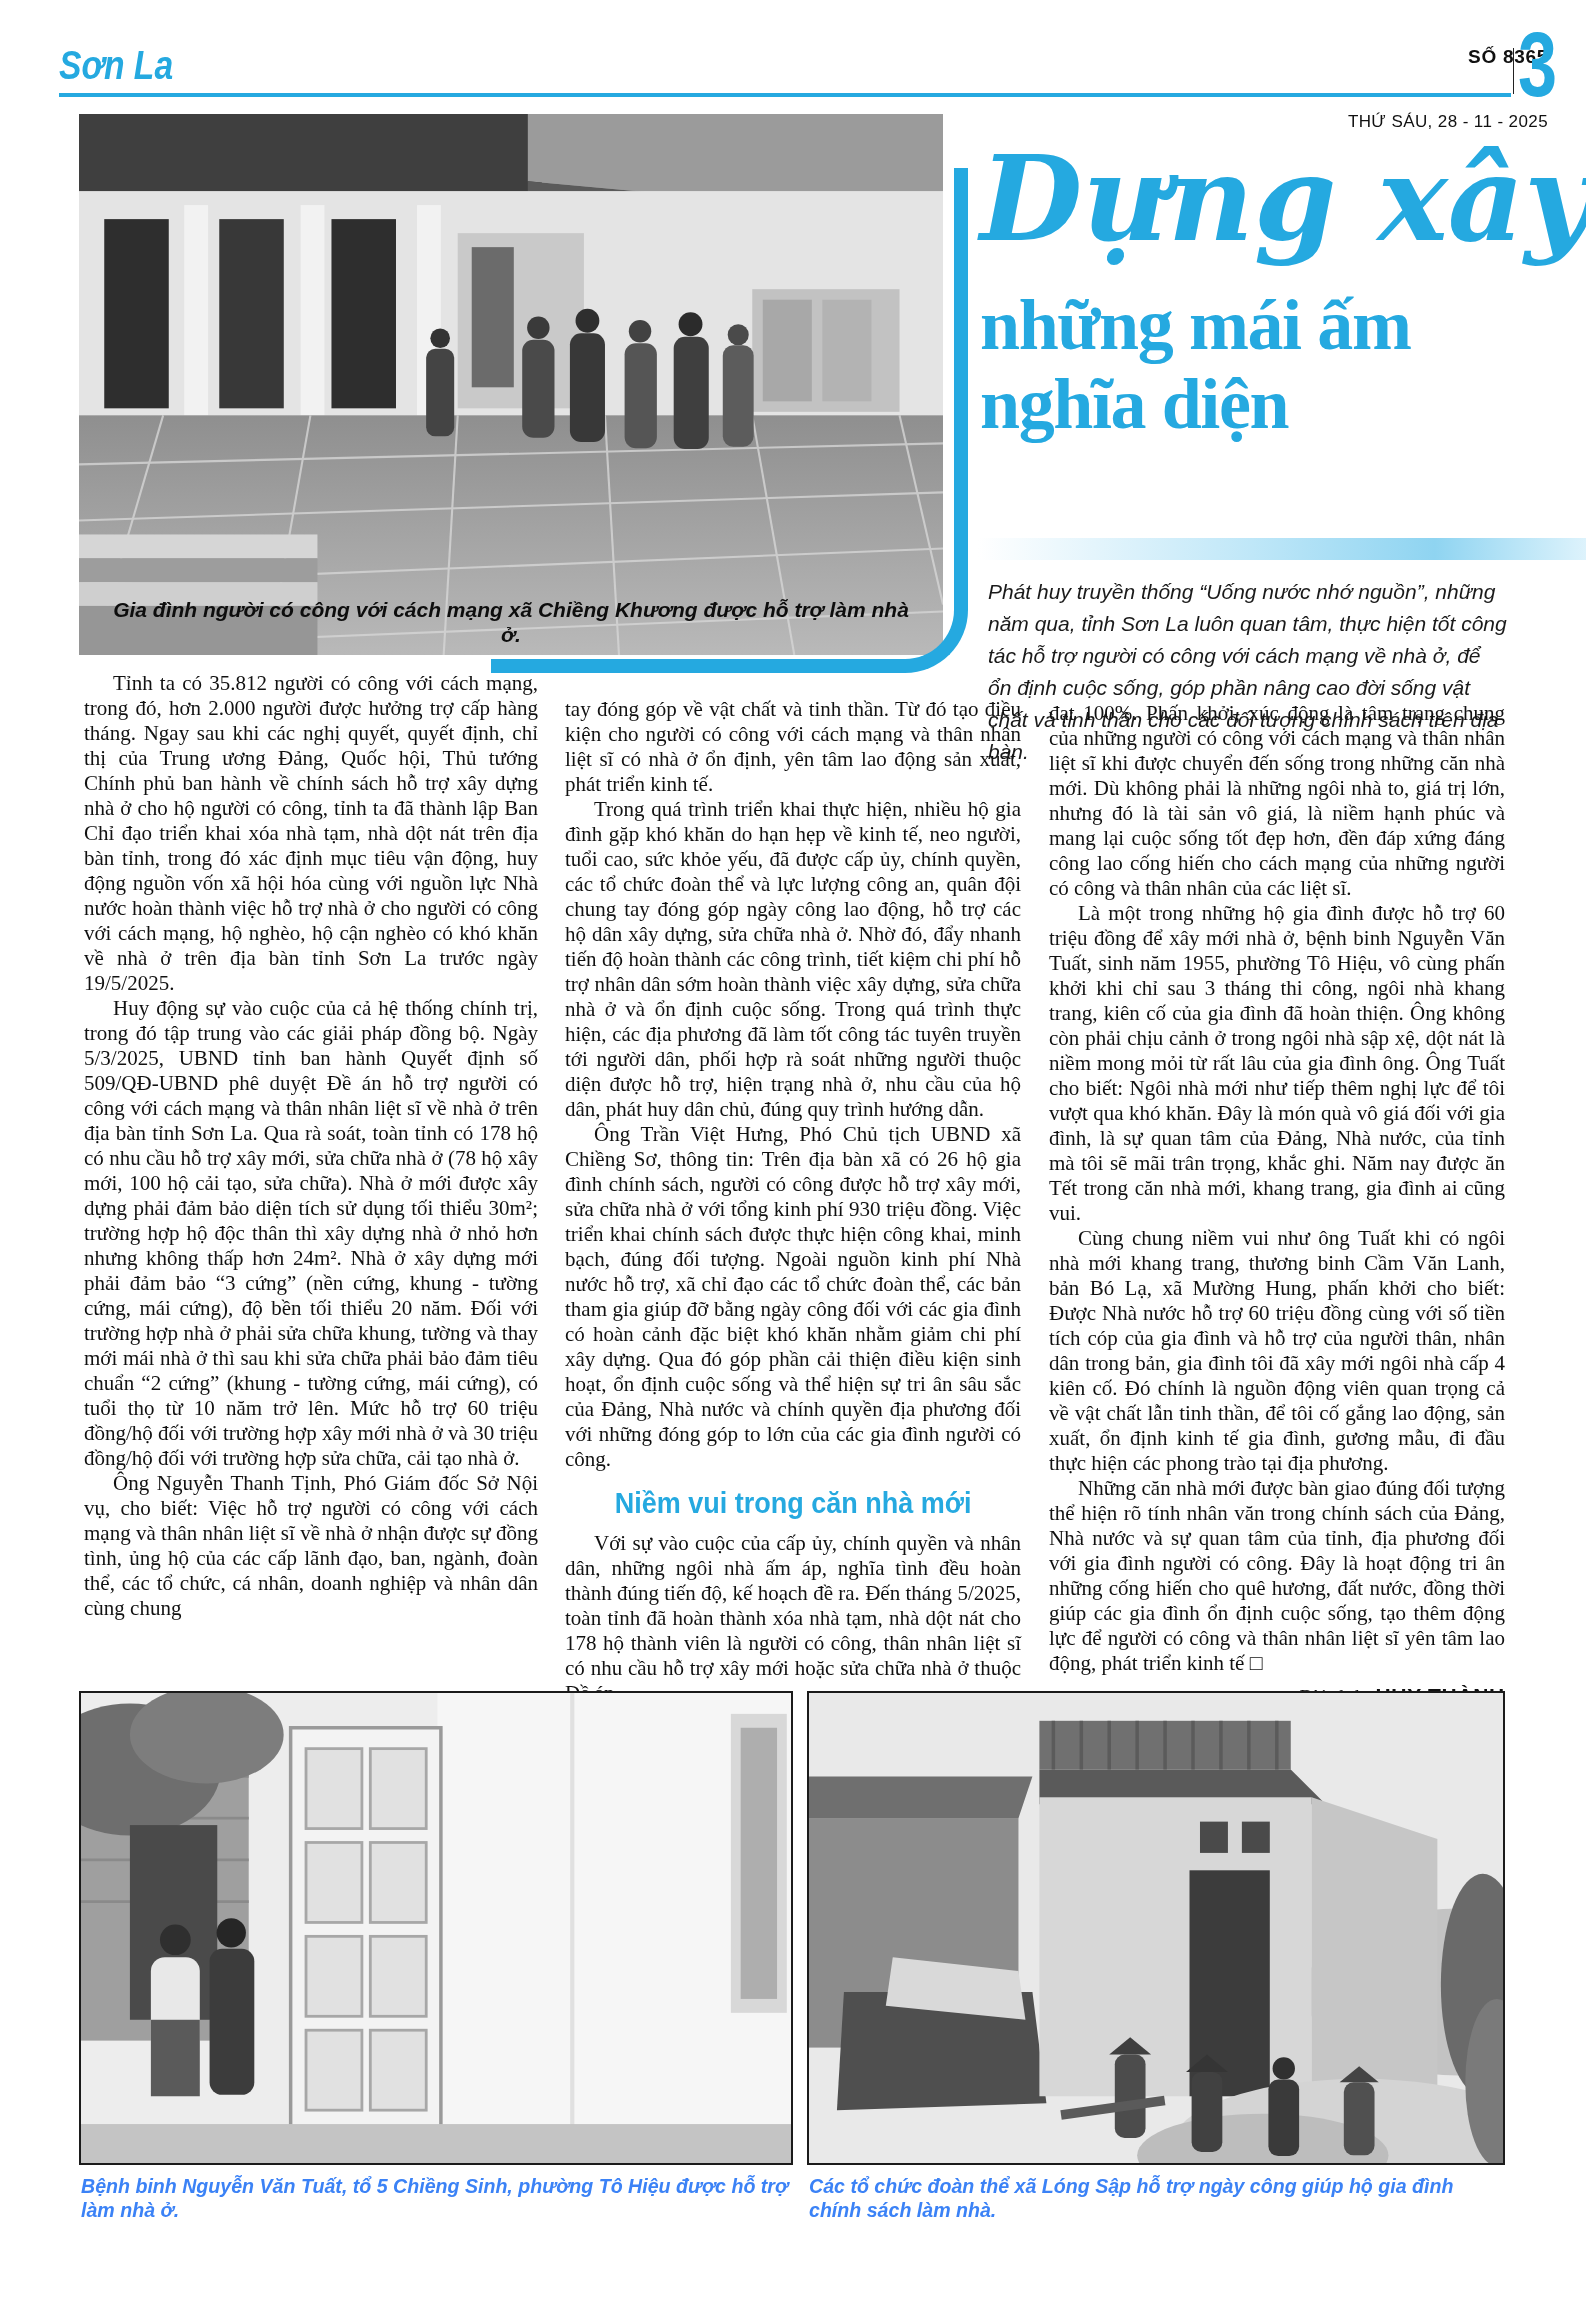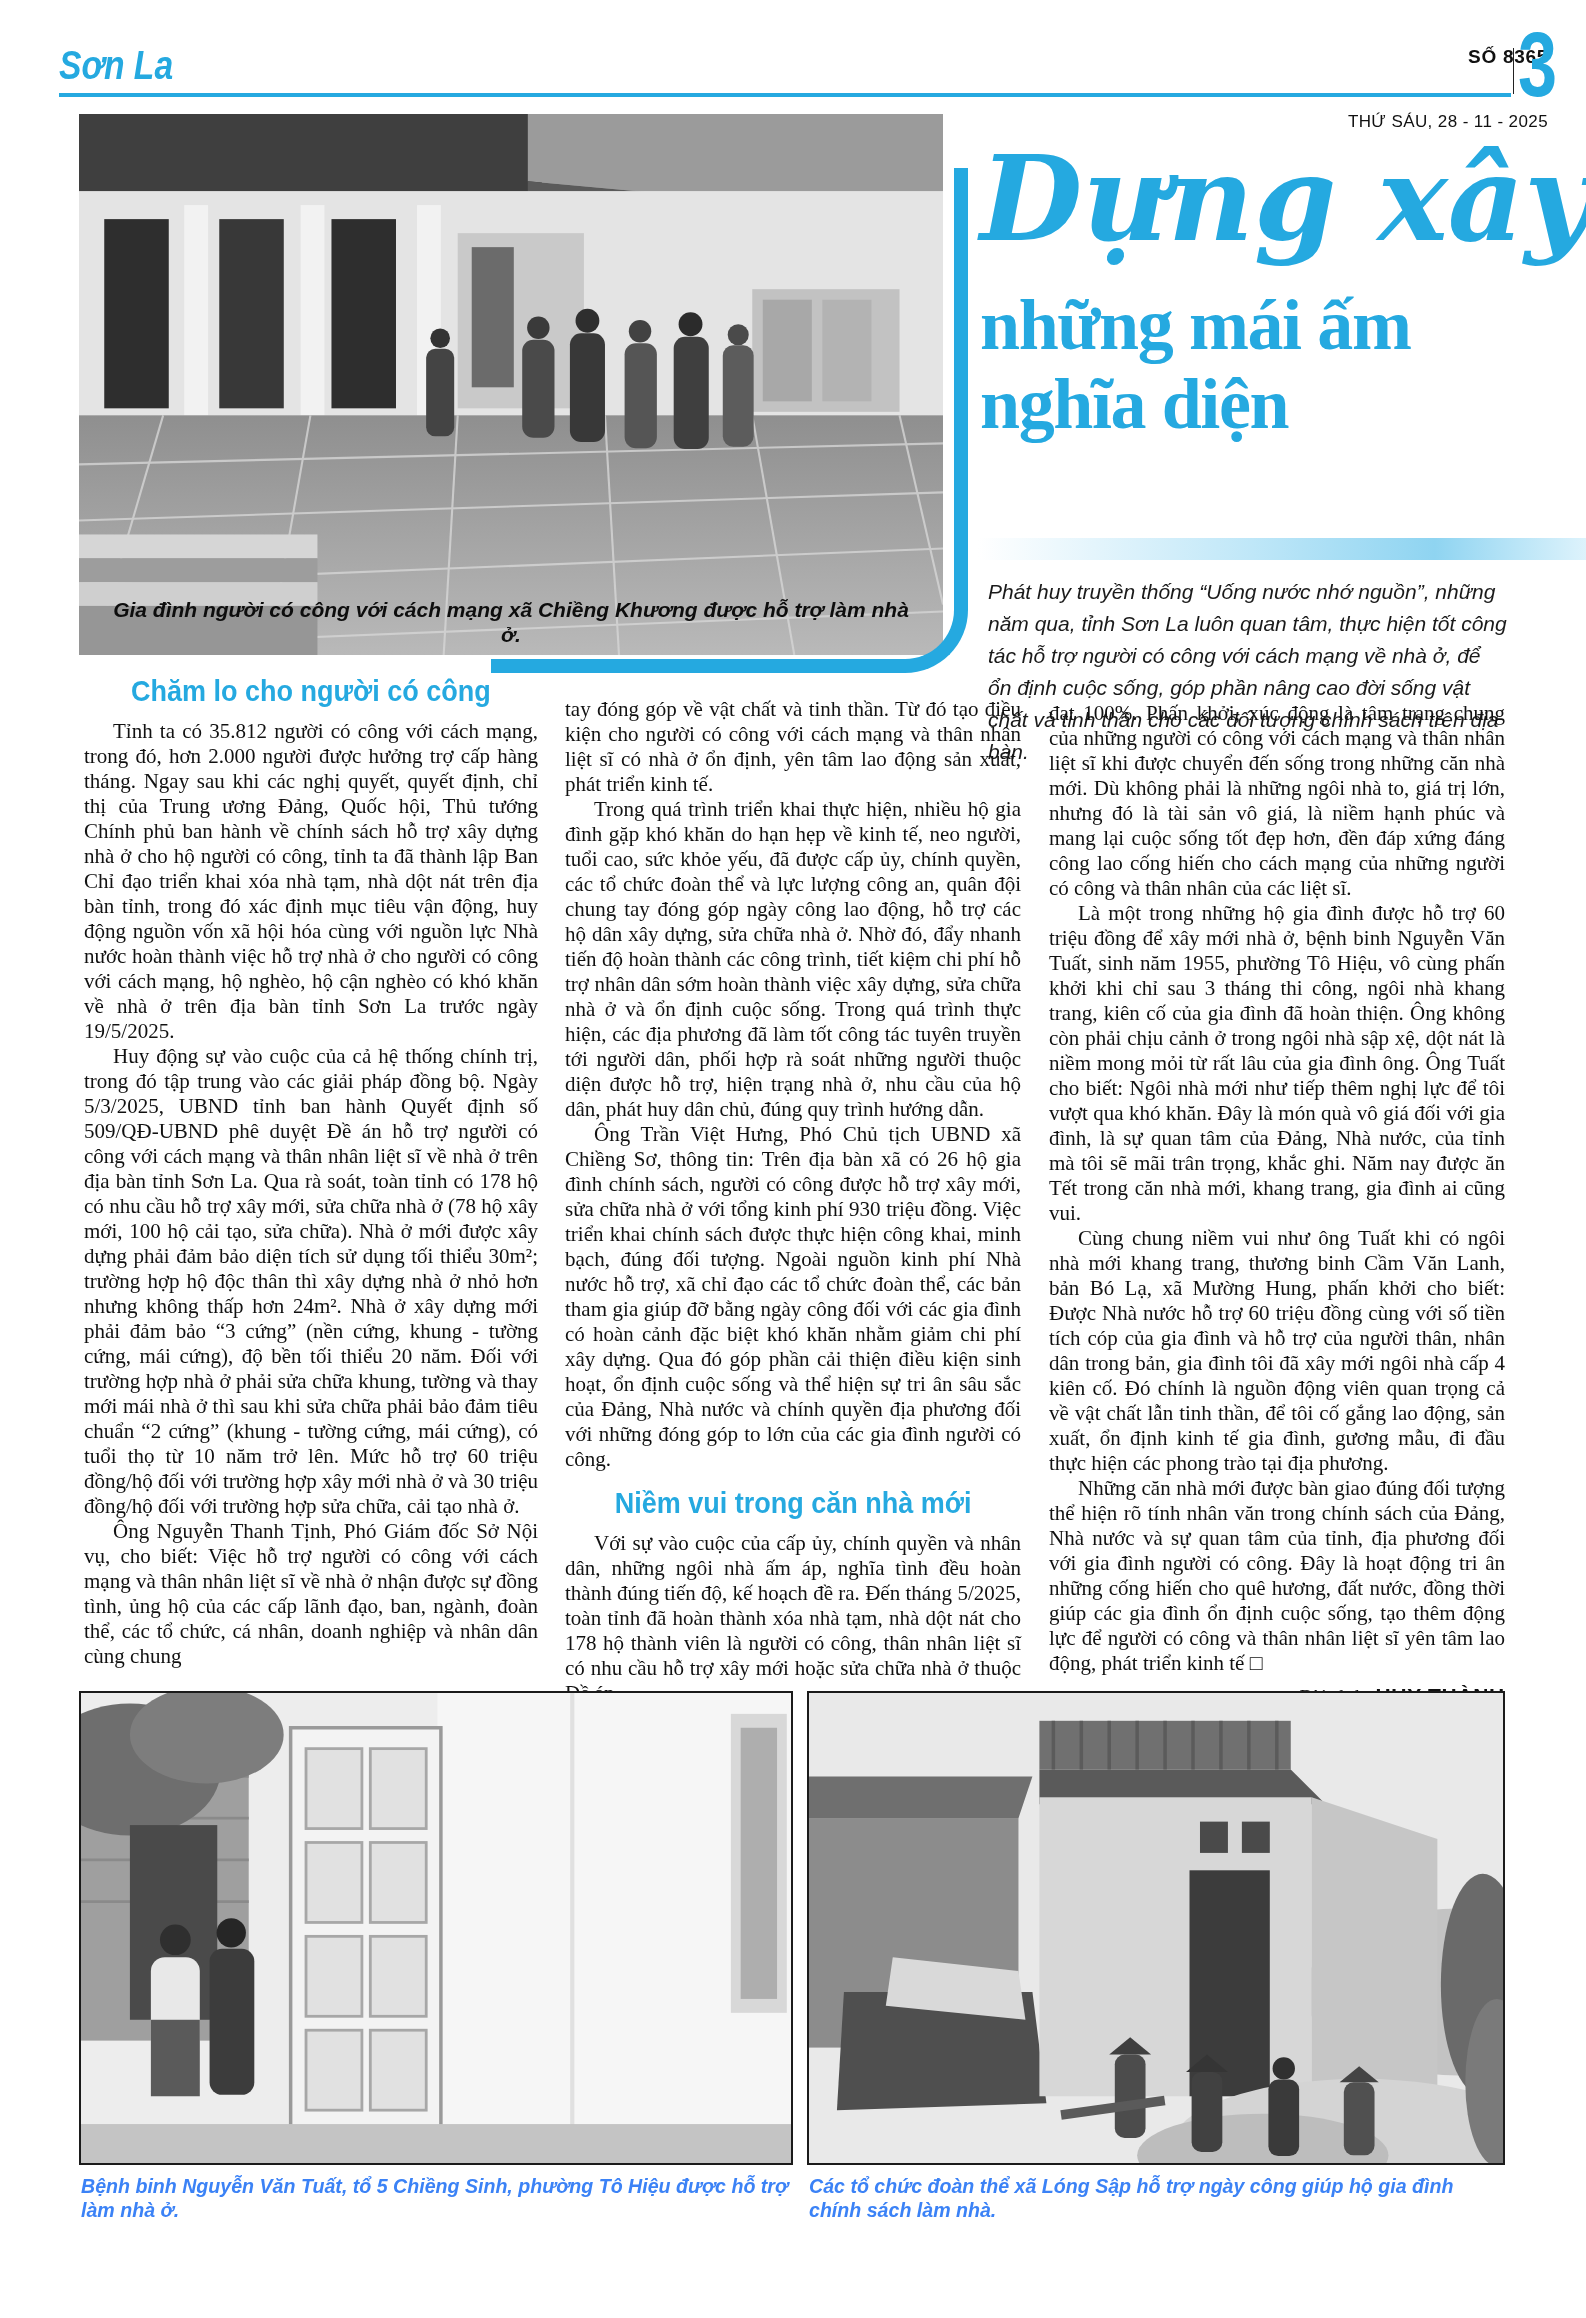--- a/index.html
+++ b/index.html
@@ -210,21 +210,20 @@
   <div class="title-block">
     <div class="title-script">Dựng xây</div>
     <div class="title-bold">những mái ấm</div>
     <div class="title-bold">nghĩa diện</div>
   </div>
   <div class="title-gradient"></div>
 
   <div class="lede">Phát huy truyền thống “Uống nước nhớ nguồn”, những năm qua, tỉnh Sơn La luôn quan tâm, thực hiện tốt công tác hỗ trợ người có công với cách mạng về nhà ở, để ổn định cuộc sống, góp phần nâng cao đời sống vật chất và tinh thần cho các đối tượng chính sách trên địa bàn.</div>
 
   <div class="col col1">
-    <div class="subhead"><span>Chăm lo cho người có công</span></div>
     <p>Tỉnh ta có 35.812 người có công với cách mạng, trong đó, hơn 2.000 người được hưởng trợ cấp hàng tháng. Ngay sau khi các nghị quyết, quyết định, chỉ thị của Trung ương Đảng, Quốc hội, Thủ tướng Chính phủ ban hành về chính sách hỗ trợ xây dựng nhà ở cho hộ người có công, tỉnh ta đã thành lập Ban Chỉ đạo triển khai xóa nhà tạm, nhà dột nát trên địa bàn tỉnh, trong đó xác định mục tiêu vận động, huy động nguồn vốn xã hội hóa cùng với nguồn lực Nhà nước hoàn thành việc hỗ trợ nhà ở cho người có công với cách mạng, hộ nghèo, hộ cận nghèo có khó khăn về nhà ở trên địa bàn tỉnh Sơn La trước ngày 19/5/2025.</p>
     <p>Huy động sự vào cuộc của cả hệ thống chính trị, trong đó tập trung vào các giải pháp đồng bộ. Ngày 5/3/2025, UBND tỉnh ban hành Quyết định số 509/QĐ-UBND phê duyệt Đề án hỗ trợ người có công với cách mạng và thân nhân liệt sĩ về nhà ở trên địa bàn tỉnh Sơn La. Qua rà soát, toàn tỉnh có 178 hộ có nhu cầu hỗ trợ xây mới, sửa chữa nhà ở (78 hộ xây mới, 100 hộ cải tạo, sửa chữa). Nhà ở mới được xây dựng phải đảm bảo diện tích sử dụng tối thiểu 30m²; trường hợp hộ độc thân thì xây dựng nhà ở nhỏ hơn nhưng không thấp hơn 24m². Nhà ở xây dựng mới phải đảm bảo “3 cứng” (nền cứng, khung - tường cứng, mái cứng), độ bền tối thiểu 20 năm. Đối với trường hợp nhà ở phải sửa chữa khung, tường và thay mới mái nhà ở thì sau khi sửa chữa phải bảo đảm tiêu chuẩn “2 cứng” (khung - tường cứng, mái cứng), có tuổi thọ từ 10 năm trở lên. Mức hỗ trợ 60 triệu đồng/hộ đối với trường hợp xây mới nhà ở và 30 triệu đồng/hộ đối với trường hợp sửa chữa, cải tạo nhà ở.</p>
     <p>Ông Nguyễn Thanh Tịnh, Phó Giám đốc Sở Nội vụ, cho biết: Việc hỗ trợ người có công với cách mạng và thân nhân liệt sĩ về nhà ở nhận được sự đồng tình, ủng hộ của các cấp lãnh đạo, ban, ngành, đoàn thể, các tổ chức, cá nhân, doanh nghiệp và nhân dân cùng chung</p>
   </div>
 
   <div class="col col2">
     <p class="noindent">tay đóng góp về vật chất và tinh thần. Từ đó tạo điều kiện cho người có công với cách mạng và thân nhân liệt sĩ có nhà ở ổn định, yên tâm lao động sản xuất, phát triển kinh tế.</p>
     <p>Trong quá trình triển khai thực hiện, nhiều hộ gia đình gặp khó khăn do hạn hẹp về kinh tế, neo người, tuổi cao, sức khỏe yếu, đã được cấp ủy, chính quyền, các tổ chức đoàn thể và lực lượng công an, quân đội chung tay đóng góp ngày công lao động, hỗ trợ các hộ dân xây dựng, sửa chữa nhà ở. Nhờ đó, đẩy nhanh tiến độ hoàn thành các công trình, tiết kiệm chi phí hỗ trợ nhân dân sớm hoàn thành việc xây dựng, sửa chữa nhà ở và ổn định cuộc sống. Trong quá trình thực hiện, các địa phương đã làm tốt công tác tuyên truyền tới người dân, phối hợp rà soát những người thuộc diện được hỗ trợ, hiện trạng nhà ở, nhu cầu của hộ dân, phát huy dân chủ, đúng quy trình hướng dẫn.</p>
     <p>Ông Trần Việt Hưng, Phó Chủ tịch UBND xã Chiềng Sơ, thông tin: Trên địa bàn xã có 26 hộ gia đình chính sách, người có công được hỗ trợ xây mới, sửa chữa nhà ở với tổng kinh phí 930 triệu đồng. Việc triển khai chính sách được thực hiện công khai, minh bạch, đúng đối tượng. Ngoài nguồn kinh phí Nhà nước hỗ trợ, xã chỉ đạo các tổ chức đoàn thể, các bản tham gia giúp đỡ bằng ngày công đối với các gia đình có hoàn cảnh đặc biệt khó khăn nhằm giảm chi phí xây dựng. Qua đó góp phần cải thiện điều kiện sinh hoạt, ổn định cuộc sống và thể hiện sự tri ân sâu sắc của Đảng, Nhà nước và chính quyền địa phương đối với những đóng góp to lớn của các gia đình người có công.</p>
     <div class="subhead mid"><span>Niềm vui trong căn nhà mới</span></div>

